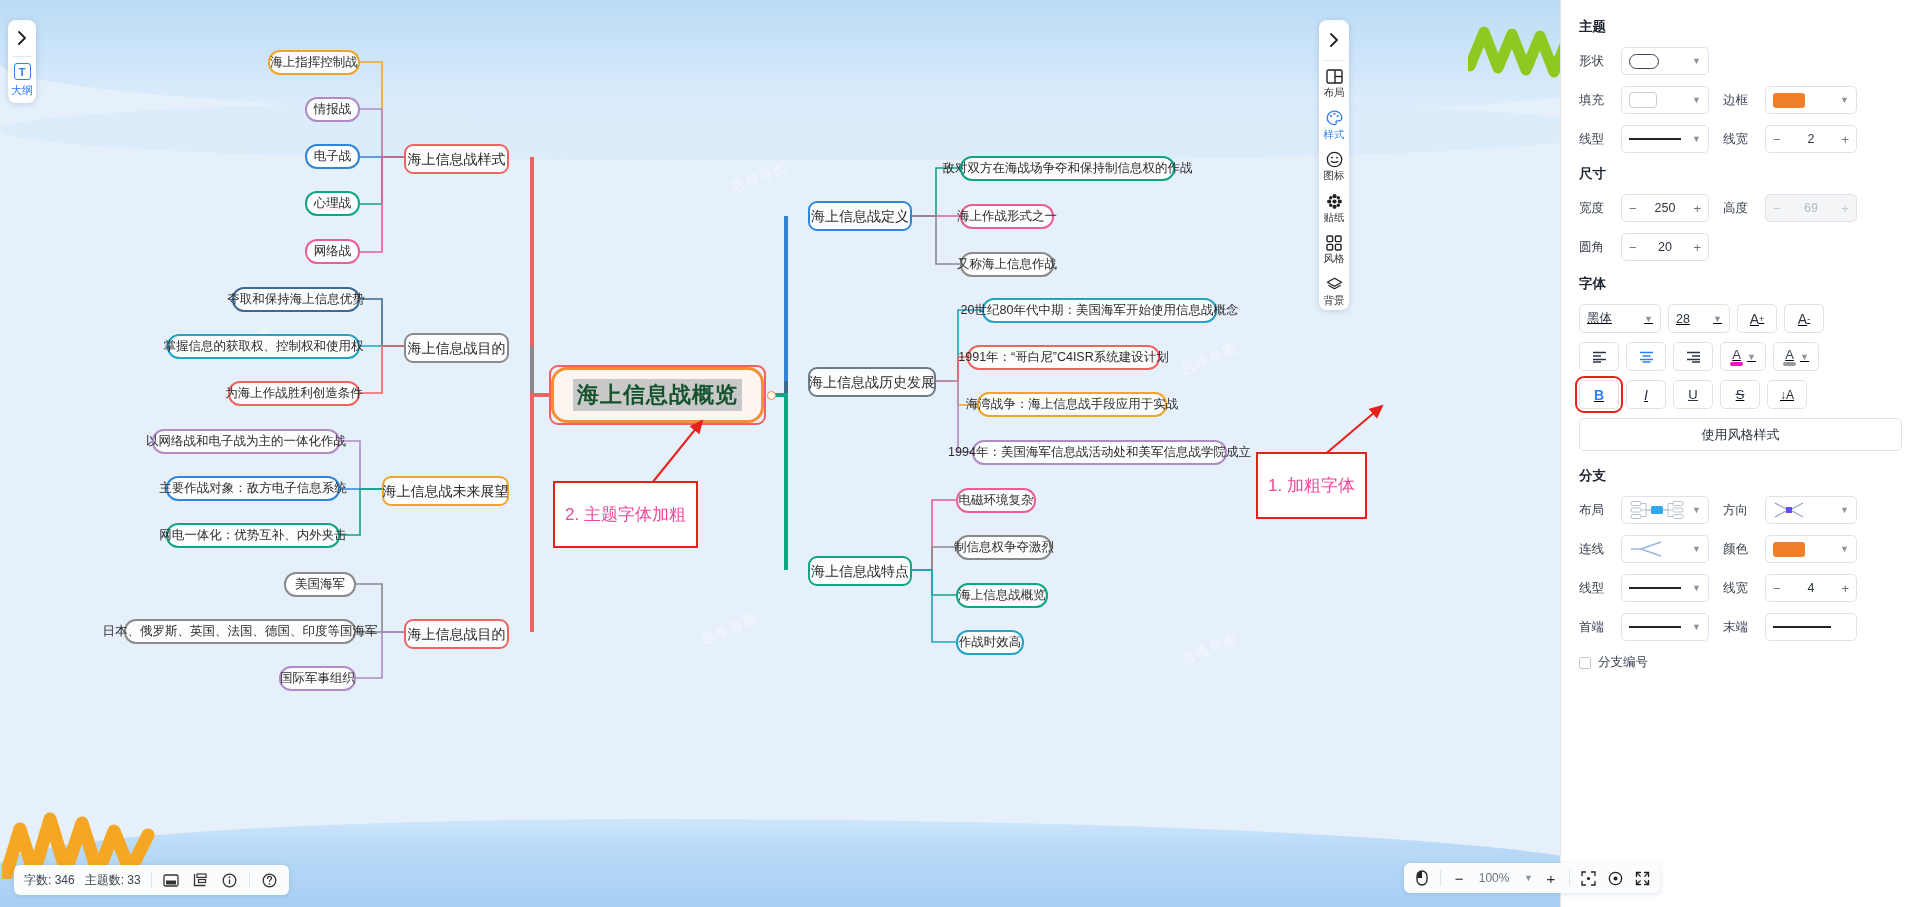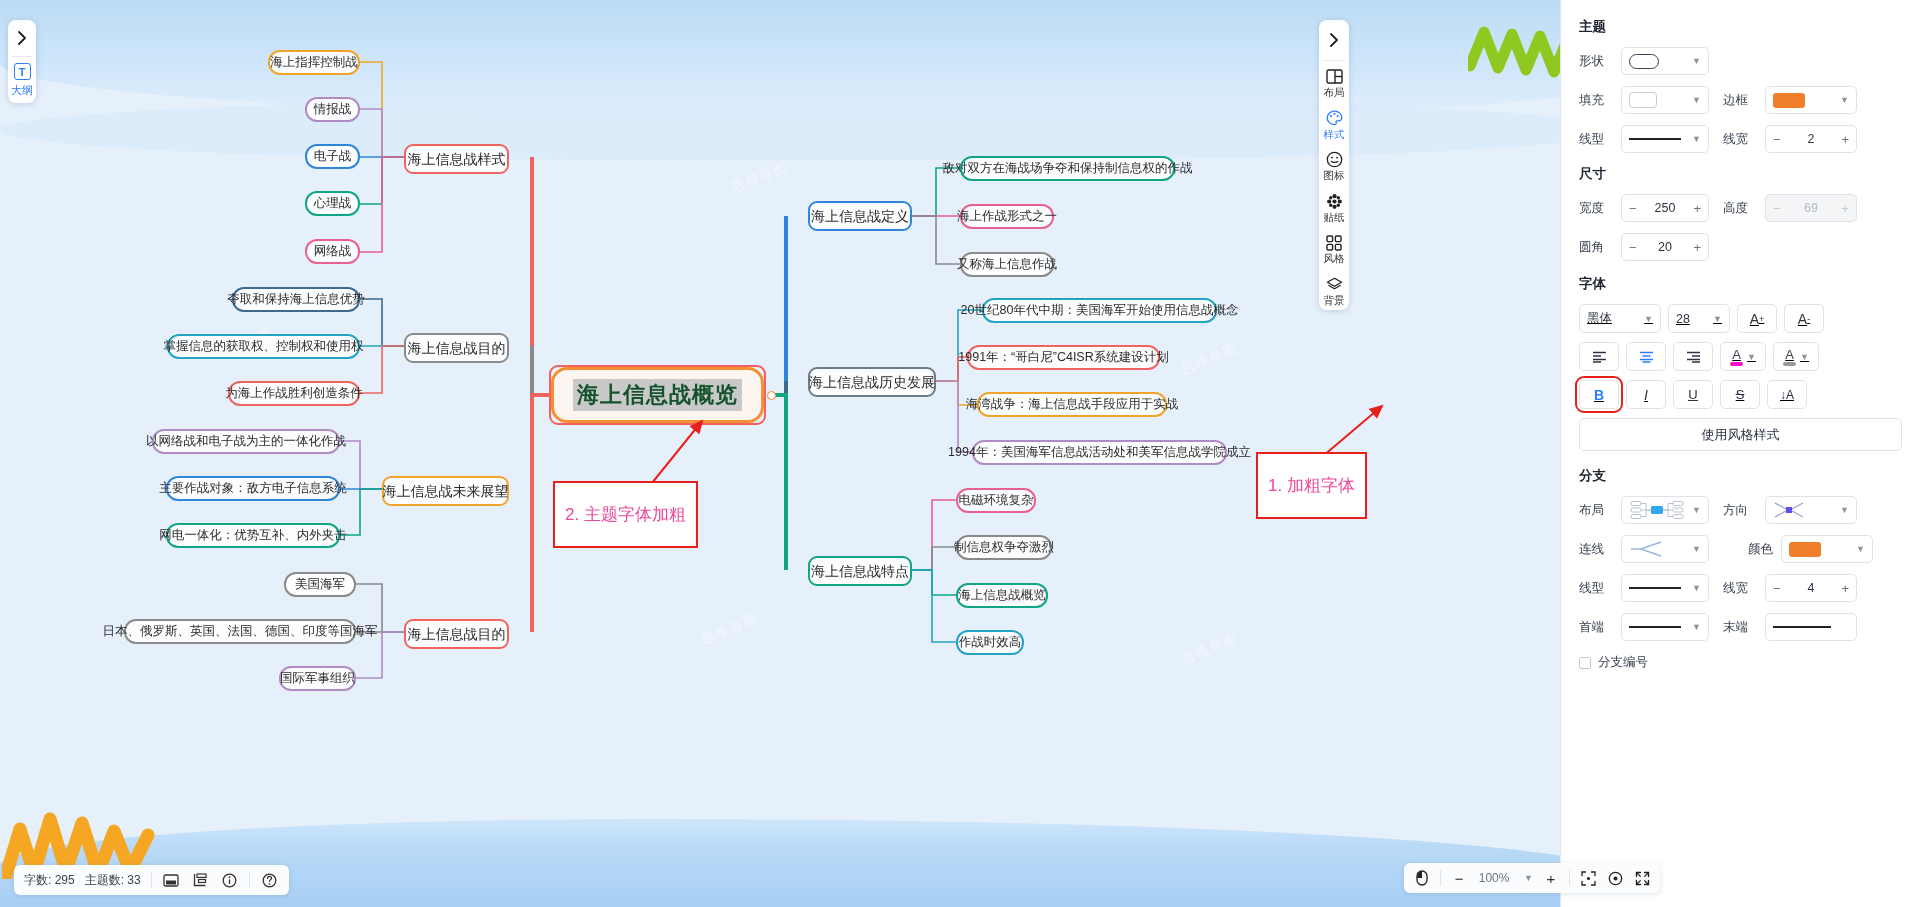--- a/index.html
+++ b/index.html
@@ -616,21 +616,21 @@
   </div>
 
   <div class="row">
     <div class="lbl">连线</div>
     <div class="ctl w120">
       <svg width="44" height="18" viewBox="0 0 44 18">
         <path d="M32 2 L12 9 L32 16 M12 9 L2 9" stroke="#9ab6e0" stroke-width="1.5" fill="none" stroke-linejoin="round"></path>
       </svg>
       <span class="chev">▼</span>
     </div>
-    <div class="lbl" style="width:34px;margin-left:22px;text-align:right;">颜色</div>
+    <div class="lbl" style="width:34px;margin-left:6px;">颜色</div>
     <div class="ctl w100">
       <div class="swatch" id="sw-branch" style="background: rgb(240, 127, 44);"></div>
       <span class="chev">▼</span>
     </div>
   </div>
 
   <div class="row">
     <div class="lbl">线型</div>
     <div class="ctl w120">
       <div class="lineSample"></div>
@@ -666,21 +666,21 @@
   <defs>
       <marker id="ah1" markerWidth="8" markerHeight="8" refX="6" refY="3.2" orient="auto">
     <path d="M0,0 L7,3.2 L0,6.4 z" fill="#e8201b"></path>
       </marker>
     </defs>
   <path d="M6 62 L72 6" stroke="#e8201b" stroke-width="2" fill="none" marker-end="url(#ah1)"></path>
 </svg>
 <div class="anno" id="anno1">1. 加粗字体</div>
 
 <div id="status">
-  <span>字数: 295</span>
+  <span>字数: 346</span>
   <span>主题数: 33</span>
   <div class="vsep"></div>
   <div class="sico">
     <svg width="16" height="13" viewBox="0 0 16 13">
         <rect x="1" y="1" width="14" height="11" rx="1.5" fill="none" stroke="#333" stroke-width="1.3"></rect>
         <rect x="3" y="6.5" width="10" height="4" fill="#333"></rect>
       </svg>
   </div>
   <div class="sico">
     <svg width="14" height="14" viewBox="0 0 14 14">

